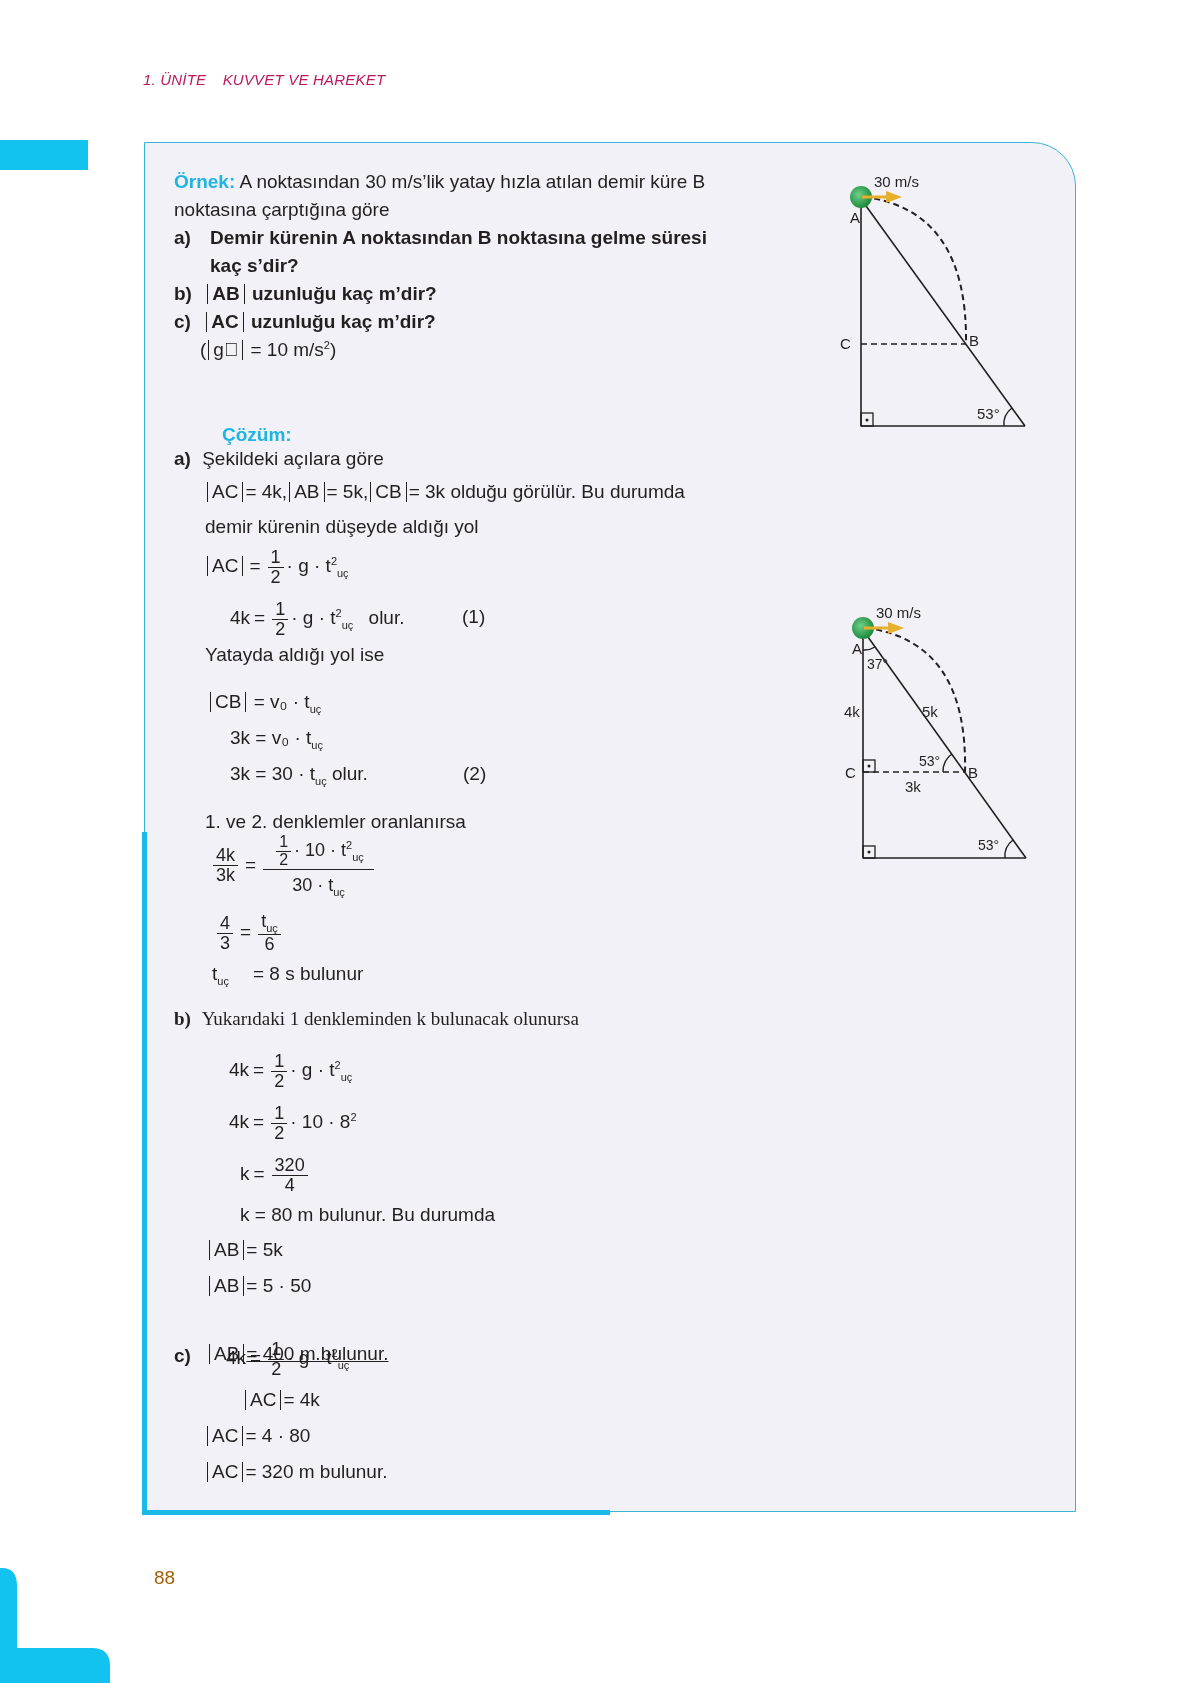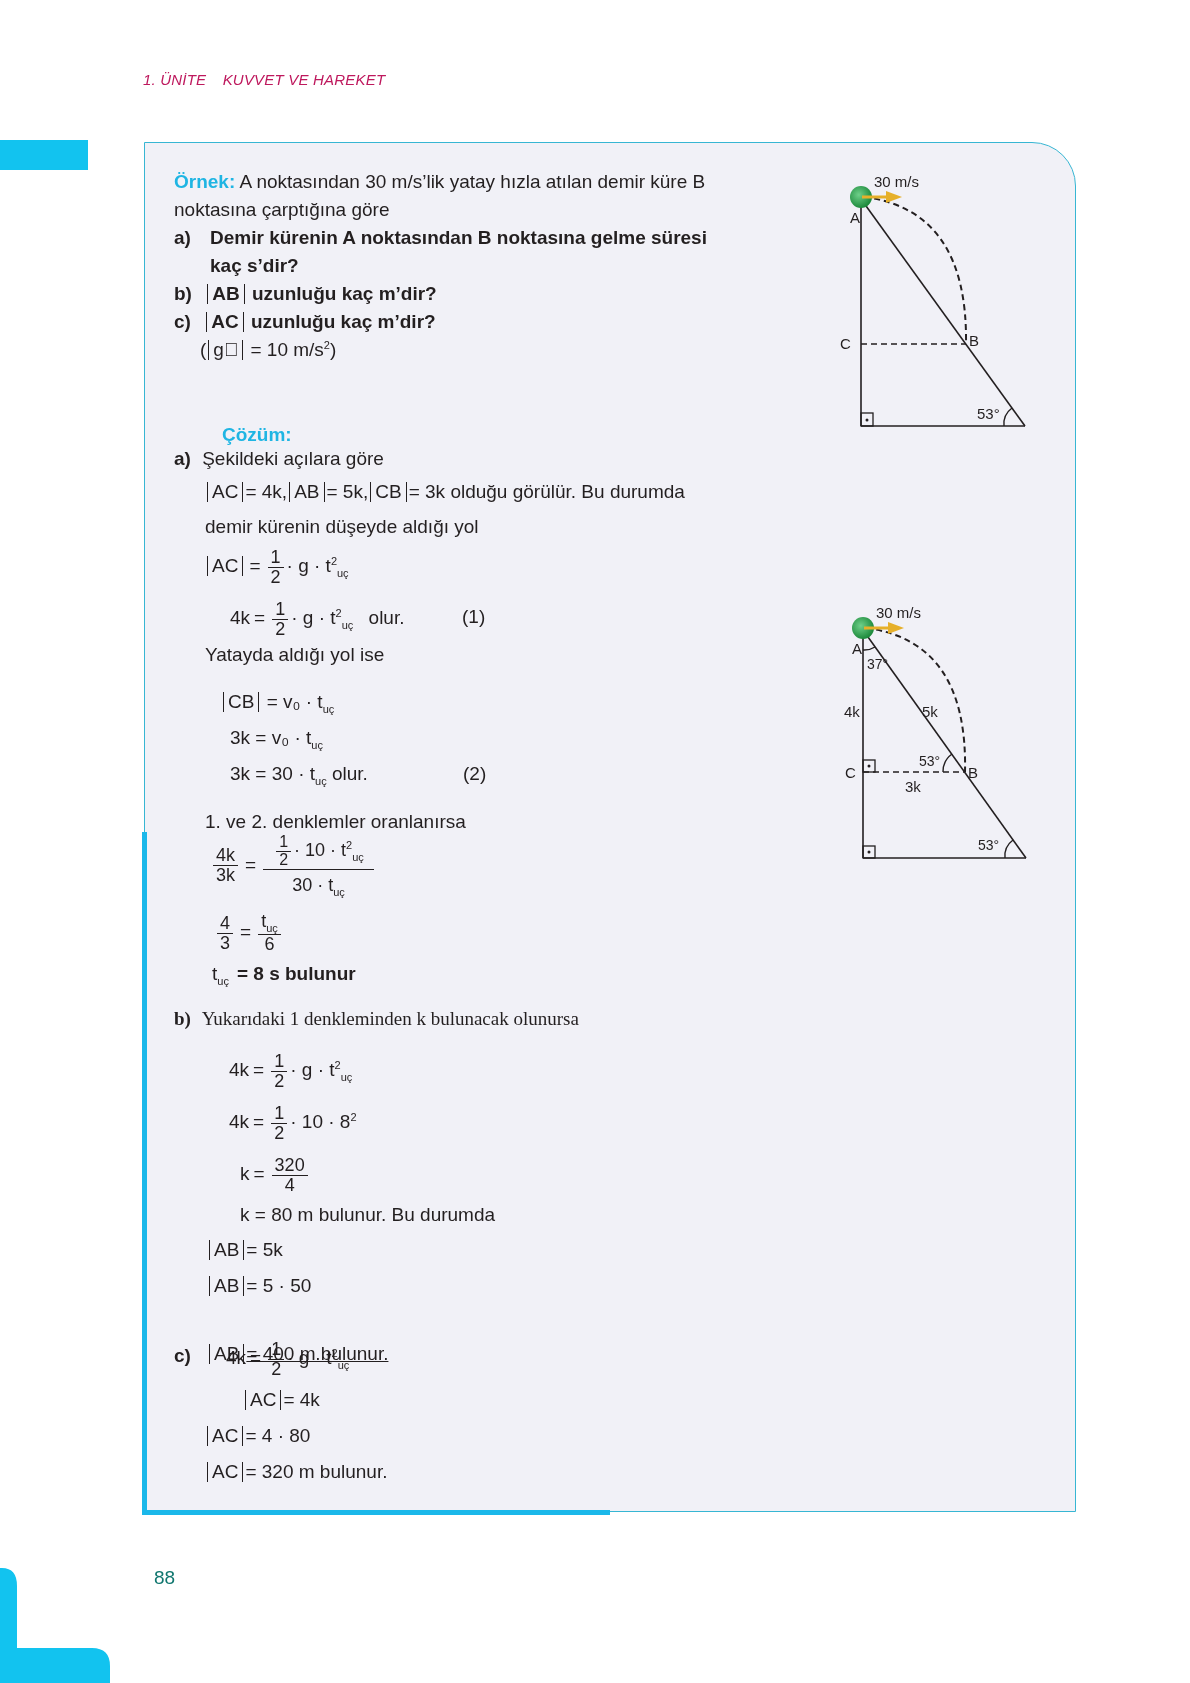--- a/index.html
+++ b/index.html
@@ -2,21 +2,21 @@
 <html><head>
 <meta charset="utf-8">
 <style>
   html, body { margin:0; padding:0; }
   body { width:1190px; height:1683px; background:#ffffff; position:relative; overflow:hidden;
          font-family:"Liberation Sans", sans-serif; color:#231f20; }
   .header { position:absolute; left:143px; top:71px; font-size:15px; font-style:italic; color:#be185d; letter-spacing:0.2px; }
   .header span { margin-right:12px; }
   .side-tab { position:absolute; left:0; top:140px; width:88px; height:30px; background:#12c3ef; }
   .corner-shape { position:absolute; left:0; top:1568px; width:110px; height:115px; }
-  .page-number { position:absolute; left:154px; top:1567px; font-size:19px; color:#0f766e; }
+  .page-number { position:absolute; left:154px; top:1567px; font-size:19px; color:#a16207; }
 
   .box { position:absolute; left:144px; top:142px; width:932px; height:1370px; background:#f1f1f7;
          border:1.5px solid #37b6d3; border-top-right-radius:44px; box-sizing:border-box; }
   .box-accent-left { position:absolute; left:142px; top:832px; width:5px; height:682px; background:#1bb8ea; }
   .box-accent-bottom { position:absolute; left:142px; top:1510px; width:468px; height:5px; background:#1bb8ea; }
 
   .t { position:absolute; font-size:19px; white-space:nowrap; line-height:1; }
   .b { font-weight:bold; }
   .cyan { color:#1fb5e3; font-weight:bold; }
   .abs { display:inline-block; border-left:1.6px solid #231f20; border-right:1.6px solid #231f20; padding:0 4px; line-height:1.05; margin:0 2px; }
@@ -110,21 +110,21 @@
 <div class="t" style="left:230px;top:600px;">
   <span>4k</span><span class="eq">=</span><span class="frac">
       <span class="num">1</span>
       <span class="den">2</span>
     </span><span>· g · t</span><sup>2</sup><sub>uç</sub>
   <span style="margin-left:10px;">olur.</span>
 </div>
 <div class="t" style="left:462px;top:607px;">(1)</div>
 
 <div class="t" style="left:205px;top:645px;">Yatayda aldığı yol ise</div>
-<div class="t" style="left:221px;top:692px;">
+<div class="t" style="left:208px;top:692px;">
   <span class="abs">CB</span> <span>= v₀ · t</span><sub>uç</sub>
 </div>
 <div class="t" style="left:230px;top:728px;">
   <span>3k</span> <span>= v₀ · t</span><sub>uç</sub>
 </div>
 <div class="t" style="left:230px;top:764px;">
   <span>3k</span> <span>= 30 · t</span><sub>uç</sub> <span>olur.</span>
 </div>
 <div class="t" style="left:463px;top:764px;">(2)</div>
 
@@ -144,21 +144,21 @@
 <div class="t" style="left:214px;top:912px;">
   <span class="frac">
       <span class="num">4</span>
       <span class="den">3</span>
     </span><span class="eq">=</span><span class="frac">
       <span class="num"><span>t</span><sub>uç</sub></span>
       <span class="den">6</span>
     </span>
 </div>
 <div class="t" style="left:212px;top:964px;">
-  <span>t</span><sub>uç</sub><span style="margin-left:8px;font-weight:bold;">= 8 s bulunur</span>
+  <span>t</span><sub>uç</sub><span style="margin-left:24px;">= 8 s bulunur</span>
 </div>
 
 <div class="t" style="left:174px;top:1009px;font-family:Liberation Serif, serif;">
   <span class="b">b)</span>
   <span style="margin-left:6px;">Yukarıdaki 1 denkleminden k bulunacak olunursa</span>
 </div>
 <div class="t" style="left:229px;top:1052px;">
   <span>4k</span><span class="eq">=</span><span class="frac">
       <span class="num">1</span>
       <span class="den">2</span>

